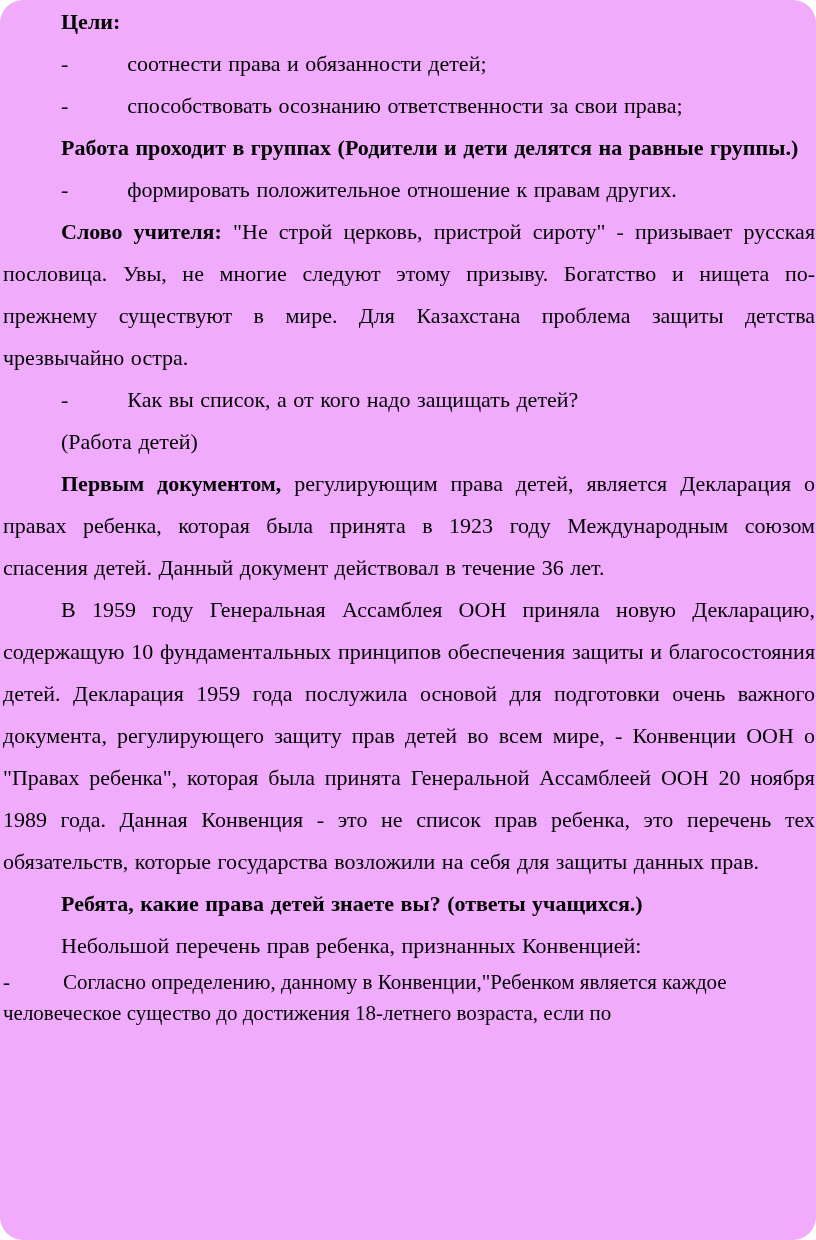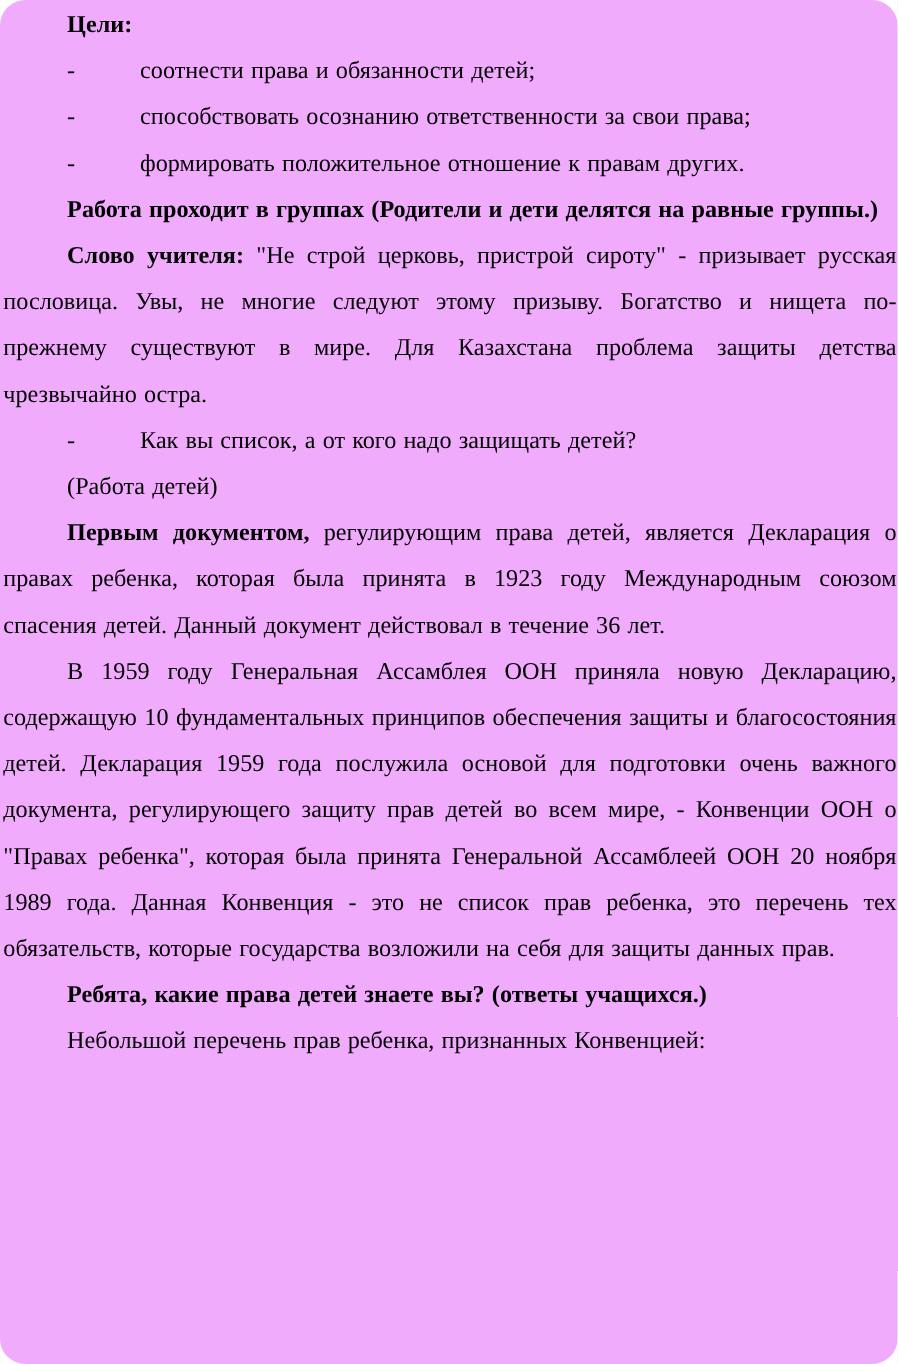--- a/index.html
+++ b/index.html
@@ -57,23 +57,24 @@
   }
 </style>
 </head>
 <body>
 
 <div class="page" data-name="document-page">
   <div class="doc" data-name="document-body">
       <p data-name="page-title" class="para heading">Цели:</p>
       <p data-name="paragraph" class="para dash"><span data-name="dash-marker">-</span><span data-name="tab-space" class="tab"></span><span data-name="paragraph-text">соотнести права и обязанности детей;</span></p>
       <p data-name="paragraph" class="para dash"><span data-name="dash-marker">-</span><span data-name="tab-space" class="tab"></span><span data-name="paragraph-text">способствовать осознанию ответственности за свои права;</span></p>
+      <p data-name="paragraph" class="para bold">Работа проходит в группах (Родители и дети делятся на равные группы.)</p>
       <p data-name="paragraph" class="para dash"><span data-name="dash-marker">-</span><span data-name="tab-space" class="tab"></span><span data-name="paragraph-text">формировать положительное отношение к правам других.</span></p>
-      <p data-name="paragraph" class="para bold">Работа проходит в группах (Родители и дети делятся на равные группы.)</p>
       <p data-name="paragraph" class="para lead-bold"><strong data-name="bold-lead">Слово учителя:</strong><span data-name="paragraph-text"> "Не строй церковь, пристрой сироту" - призывает русская пословица. Увы, не многие следуют этому призыву. Богатство и нищета по-прежнему существуют в мире. Для Казахстана проблема защиты детства чрезвычайно остра.</span></p>
       <p data-name="paragraph" class="para dash"><span data-name="dash-marker">-</span><span data-name="tab-space" class="tab"></span><span data-name="paragraph-text">Как вы список, а от кого надо защищать детей?</span></p>
       <p data-name="paragraph" class="para plain">(Работа детей)</p>
       <p data-name="paragraph" class="para lead-bold"><strong data-name="bold-lead">Первым документом,</strong><span data-name="paragraph-text"> регулирующим права детей, является Декларация о правах ребенка, которая была принята в 1923 году Международным союзом спасения детей. Данный документ действовал в течение 36 лет.</span></p>
       <p data-name="paragraph" class="para plain">В 1959 году Генеральная Ассамблея ООН приняла новую Декларацию, содержащую 10 фундаментальных принципов обеспечения защиты и благосостояния детей. Декларация 1959 года послужила основой для подготовки очень важного документа, регулирующего защиту прав детей во всем мире, - Конвенции ООН о "Правах ребенка", которая была принята Генеральной Ассамблеей ООН 20 ноября 1989 года. Данная Конвенция - это не список прав ребенка, это перечень тех обязательств, которые государства возложили на себя для защиты данных прав.</p>
       <p data-name="paragraph" class="para bold">Ребята, какие права детей знаете вы? (ответы учащихся.)</p>
       <p data-name="paragraph" class="para plain">Небольшой перечень прав ребенка, признанных Конвенцией:</p>
+      <p data-name="paragraph" class="para dash-flush"><span data-name="dash-marker">-</span><span data-name="tab-space" class="tab"></span><span data-name="paragraph-text">Согласно определению, данному в Конвенции,"Ребенком является каждое человеческое существо до достижения 18-летнего возраста, если по</span></p>
     </div>
 </div>
 
 </body></html>

